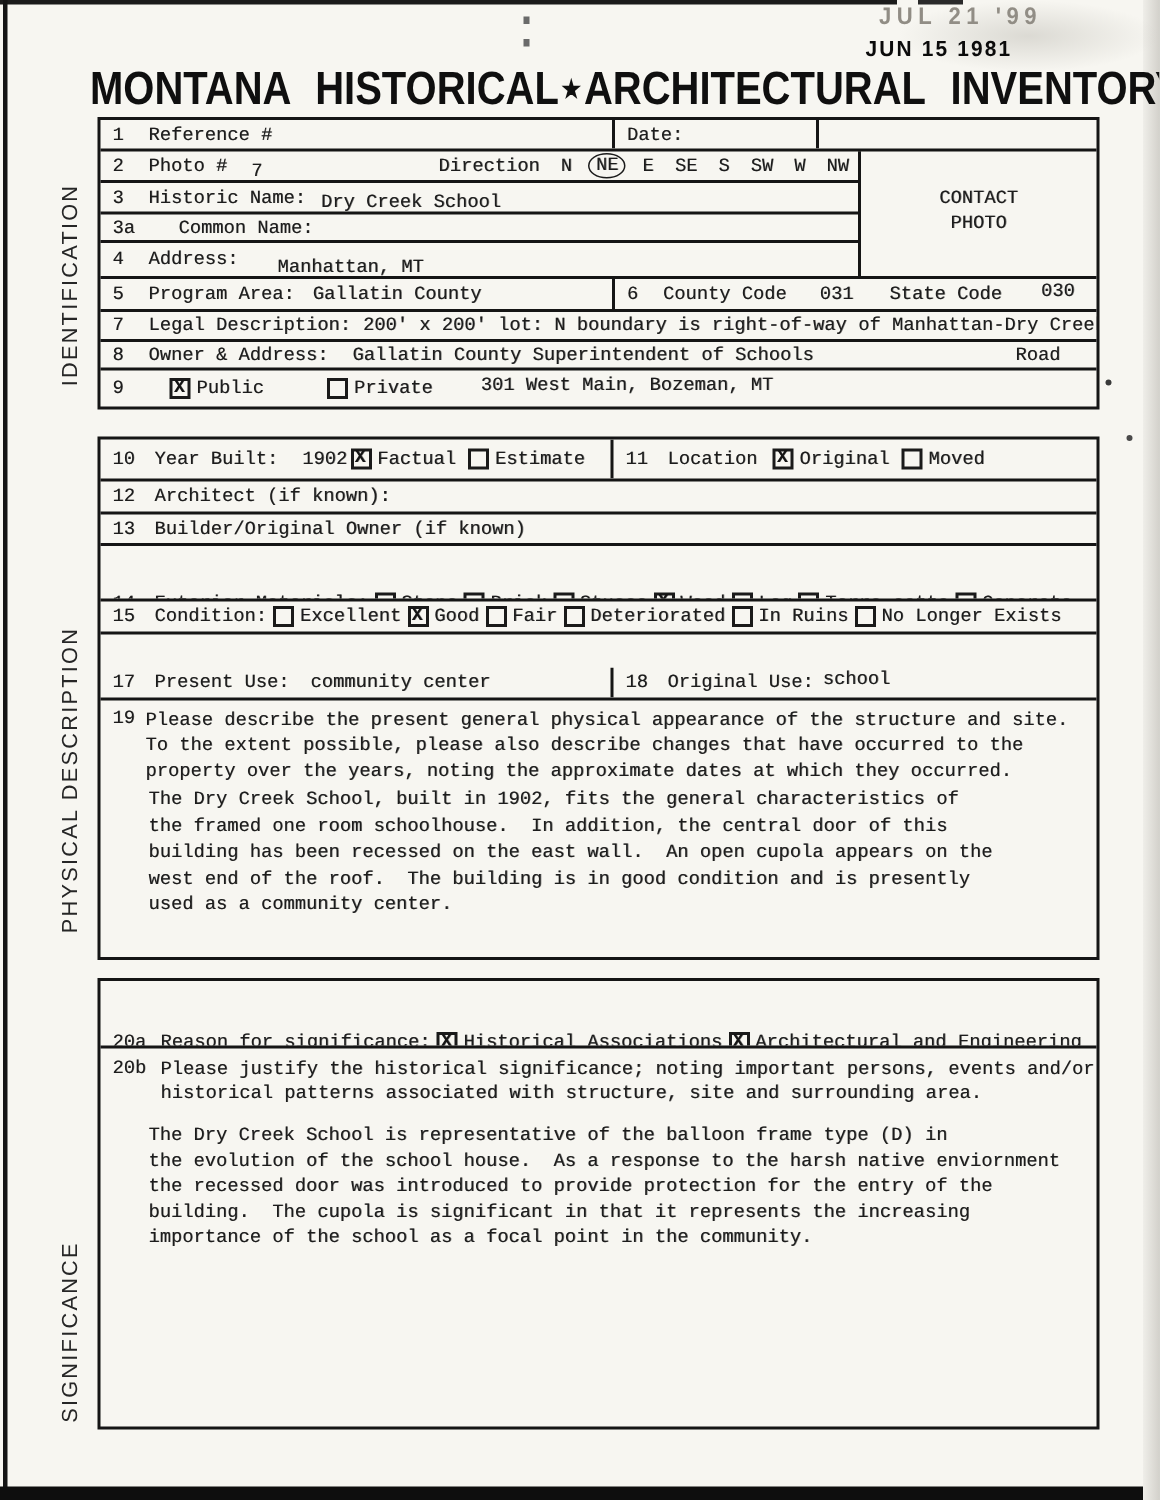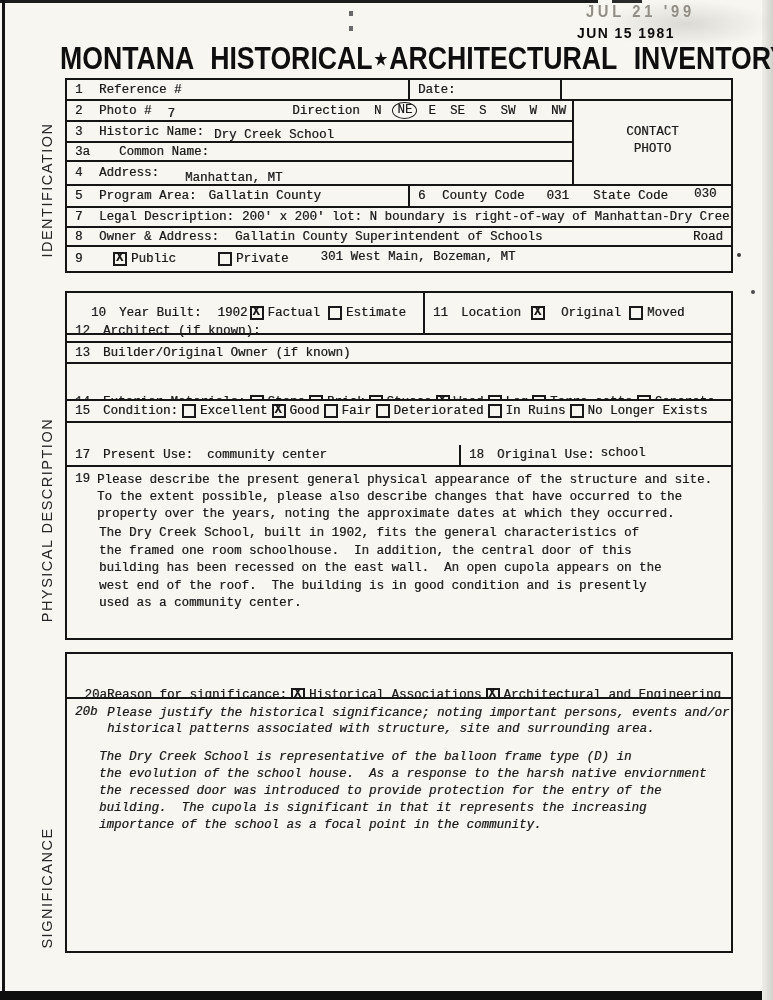--- a/index.html
+++ b/index.html
@@ -84,21 +84,21 @@
   <div class="vlabel" style="left:47px;top:520px;">PHYSICAL  DESCRIPTION</div>
   <div class="vlabel" style="left:47px;top:888px;">SIGNIFICANCE</div>
 
   <div class="box typed" style="top:78px;height:195px;">
 
     <div class="row" style="top:0;height:21px;padding-left:0;">
       <div class="cell" style="width:341px;padding-left:8px;">
         <span class="num">1</span>
         <span>Reference #</span>
       </div>
-      <div class="cell bl" style="width:152px;">
+      <div class="cell bl" style="width:136px;">
         <span>Date:</span>
       </div>
       <div class="cell bl" style="flex:1;"></div>
     </div>
 
     <div class="row" style="top:21px;height:21px;width:507px;border-right:2px solid #151515;">
       <span class="num">2</span>
       <span>Photo #</span>
       <span class="valshift" style="top:3px;margin-left:16px;">7</span>
       <span class="dirs">
@@ -155,57 +155,57 @@
     <div class="row" style="top:128px;height:20px;">
       <span class="num">7</span>
       <span>Legal Description:</span>
       <span style="margin-left:8px;">200' x 200' lot: N boundary is right-of-way of Manhattan-Dry Creek</span>
     </div>
 
     <div class="row" style="top:148px;height:19px;">
       <span class="num">8</span>
       <span>Owner &amp; Address:</span>
       <span style="margin-left:16px;">Gallatin County Superintendent of Schools</span>
-      <span style="position:absolute;right:8px;">Road</span>
+      <span style="position:absolute;right:24px;">Road</span>
     </div>
 
     <div class="row nb" style="top:167px;height:24px;">
       <span class="num">9</span>
       <span class="opt" style="margin-left:12px;">
         <span class="cb checked"></span>
         <span>Public</span>
       </span>
       <span class="opt" style="margin-left:40px;">
         <span class="cb"></span>
         <span>Private</span>
       </span>
       <span class="valshift" style="margin-left:32px;top:-2px;">301 West Main, Bozeman, MT</span>
     </div>
   </div>
 
   <div class="box typed" style="top:291px;height:349px;">
 
-    <div class="row" style="top:0;height:42px;padding-left:16px;">
+    <div class="row" style="top:0;height:28px;padding-left:0;">
       <div class="cell" style="width:340px;padding-left:8px;">
         <span class="num2">10</span>
         <span>Year Built:</span>
         <span style="margin-left:16px;">1902</span>
         <span class="opt" style="margin-left:0;">
           <span class="cb checked"></span>
           <span>Factual</span>
         </span>
         <span class="opt" style="margin-left:6px;">
           <span class="cb"></span>
           <span>Estimate</span>
         </span>
       </div>
       <div class="cell bl" style="flex:1;">
         <span class="num2">11</span>
         <span>Location</span>
-        <span class="opt" style="margin-left:8px;gap:12px;">
+        <span class="opt" style="margin-left:8px;">
           <span class="cb checked"></span>
           <span>Original</span>
         </span>
         <span class="opt" style="margin-left:6px;">
           <span class="cb"></span>
           <span>Moved</span>
         </span>
       </div>
     </div>
 
@@ -240,21 +240,21 @@
       <span class="opt"><span class="cb"></span><span>Excellent</span></span>
       <span class="opt"><span class="cb checked"></span><span>Good</span></span>
       <span class="opt"><span class="cb"></span><span>Fair</span></span>
       <span class="opt"><span class="cb"></span><span>Deteriorated</span></span>
       <span class="opt"><span class="cb"></span><span>In Ruins</span></span>
       <span class="opt"><span class="cb"></span><span>No Longer Exists</span></span>
     </div>
 
 
     <div class="row" style="top:152px;height:22px;padding-left:0;">
-      <div class="cell" style="width:392px;padding-left:8px;">
+      <div class="cell" style="width:340px;padding-left:8px;">
         <span class="num2">17</span>
         <span>Present Use:</span>
         <span style="margin-left:14px;">community center</span>
       </div>
       <div class="cell bl" style="flex:1;">
         <span class="num2">18</span>
         <span>Original Use:</span>
         <span class="valshift" style="margin-left:6px;top:-2px;">school</span>
       </div>
     </div>
@@ -269,29 +269,29 @@
 building has been recessed on the east wall.  An open cupola appears on the
 west end of the roof.  The building is in good condition and is presently
 used as a community center.</div>
     </div>
   </div>
 
   <div class="box typed" style="top:652px;height:301px;">
 
     <div class="row" style="top:0;height:45px;display:block;padding-top:6px;">
       <div style="display:flex;align-items:center;">
-        <span class="num2" style="min-width:32px;text-align:right;">20a</span>
+        <span class="num2" style="min-width:32px;">20a</span>
         <span>Reason for significance:</span>
         <span class="opt"><span class="cb checked"></span><span>Historical Associations</span></span>
         <span class="opt"><span class="cb checked"></span><span>Architectural and Engineering</span></span>
       </div>
       
     </div>
 
-    <div class="row nb" style="top:45px;height:296px;display:block;font-style:italic;">
+    <div class="row nb" style="top:45px;height:296px;display:block;">
       <span style="position:absolute;left:8px;top:6px;">20b</span>
       <div class="pre" style="position:absolute;left:40px;top:6px;line-height:16px;">Please justify the historical significance; noting important persons, events and/or
 historical patterns associated with structure, site and surrounding area.</div>
       <div class="pre" style="position:absolute;left:32px;top:50px;line-height:17px;">The Dry Creek School is representative of the balloon frame type (D) in
 the evolution of the school house.  As a response to the harsh native enviornment
 the recessed door was introduced to provide protection for the entry of the
 building.  The cupola is significant in that it represents the increasing
 importance of the school as a focal point in the community.</div>
     </div>
   </div>

